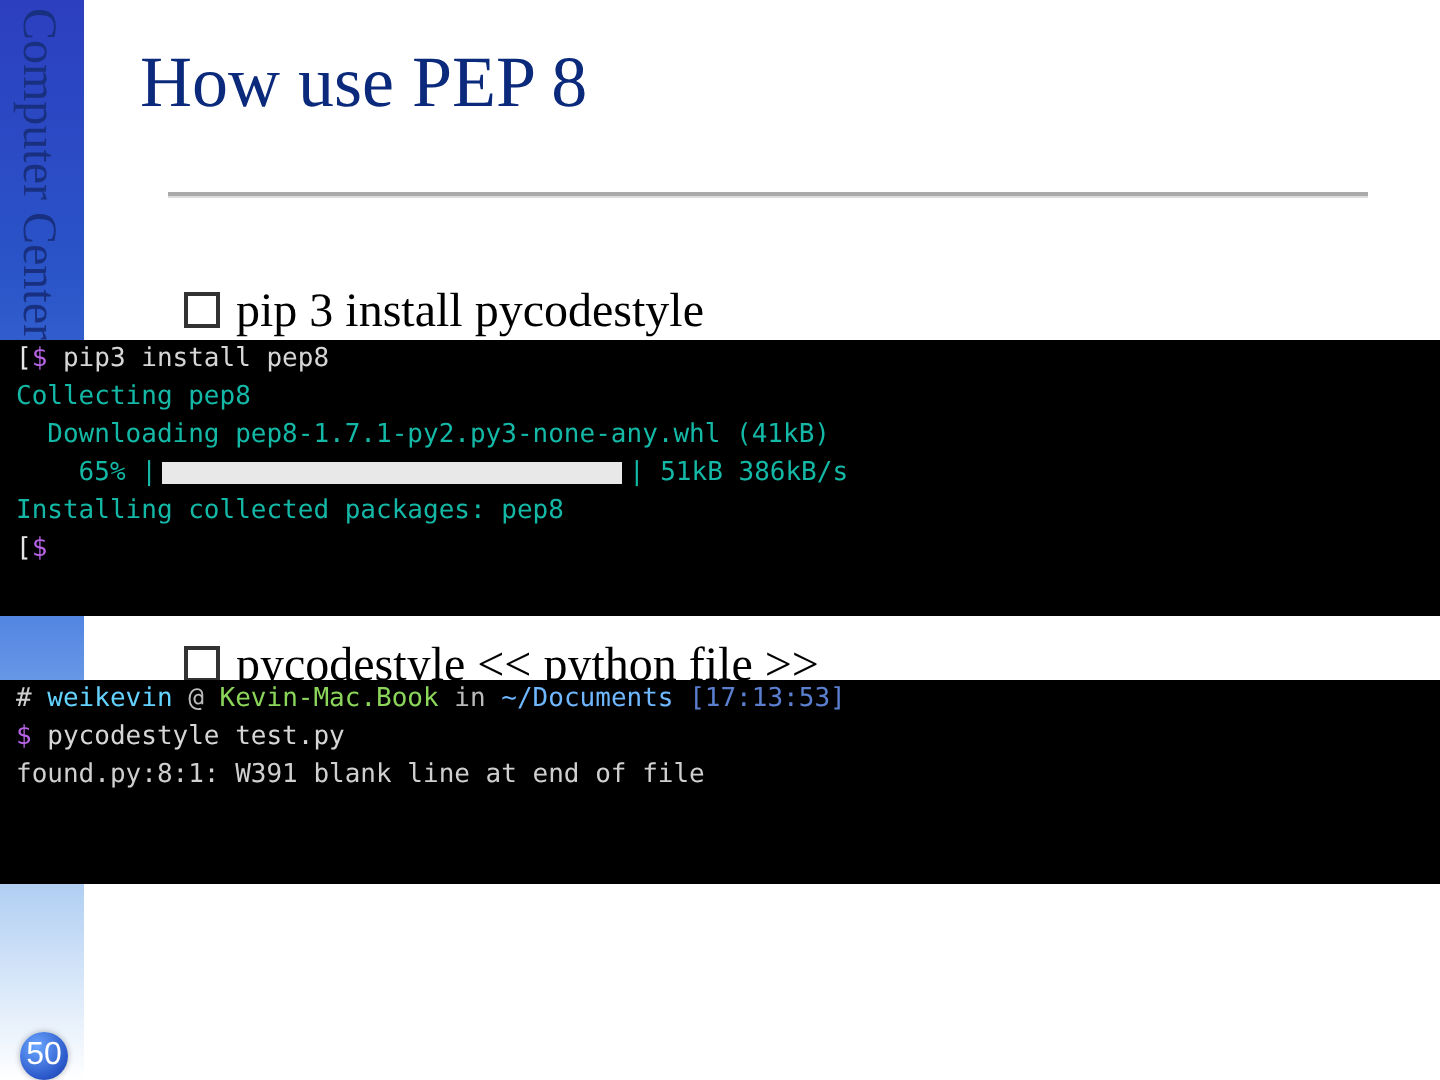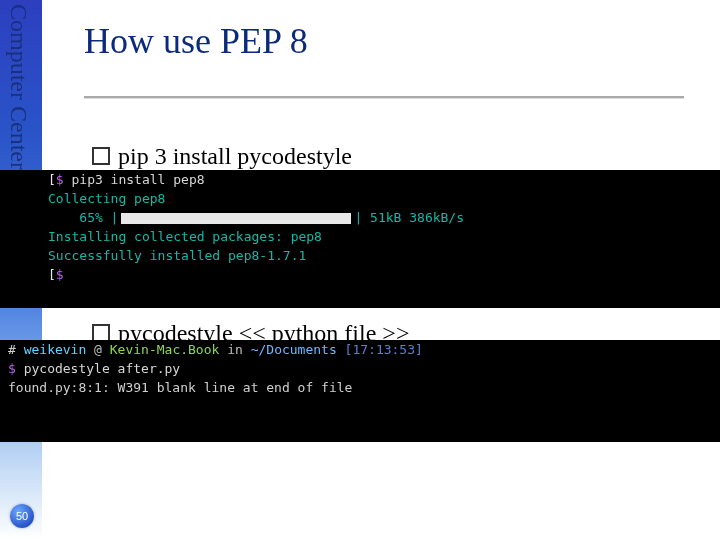--- a/index.html
+++ b/index.html
@@ -31,21 +31,21 @@
     color: #18307f;
     font-size: 24px;
     transform-origin: left top;
     transform: rotate(90deg);
     left: 32px;
     top: 4px;
     white-space: nowrap;
   }
   .slide-title {
     position: absolute;
-    left: 84px;
+    left: 70px;
     top: 20px;
     font-size: 36px;
     color: #0b2a7b;
   }
   .hr {
     position: absolute;
     left: 84px;
     top: 96px;
     width: 600px;
     height: 0;
@@ -70,21 +70,21 @@
   .term1 {
     position: absolute;
     background: #000;
     left: 0;
     width: 720px;
     font-family: Menlo, Consolas, "DejaVu Sans Mono", monospace;
     color: #eaeaea;
     font-size: 13px;
     box-sizing: border-box;
   }
-  .t1 { top: 170px; height: 138px; padding-left: 40px; }
+  .t1 { top: 170px; height: 138px; }
   .t2 { top: 340px; height: 102px; }
   .term-line {
     padding: 2px 8px;
     white-space: pre;
   }
   .prompt1 { color: #e6e6e6; }
   .dollar { color: #b863e6; }
   .pkg { color: #14b8a6; }
   .progress-bar {
     display: inline-block;
@@ -98,27 +98,27 @@
   .at { color: #bbb; }
   .host { color: #8bd65a; }
   .inw { color: #bbb; }
   .path { color: #6fb7ff; }
   .time { color: #5b7fd0; }
   .cmd { color: #d6d6d6; }
   .out { color: #cfcfcf; }
   .page-badge {
     position: absolute;
     left: 10px;
-    bottom: 12px;
+    bottom: 0;
     width: 24px;
     height: 24px;
     border-radius: 50%;
     background: radial-gradient(circle at 35% 30%, #6aa6ff 0%, #2a57c8 70%, #173a9a 100%);
     color: #fff;
-    font-size: 11px;
+    font-size: 16px;
     font-family: Arial, sans-serif;
     line-height: 24px;
     text-align: center;
     box-shadow: 0 0 3px rgba(0,0,0,.3);
   }
 </style>
 </head>
 <body>
 
 <div class="slide">
@@ -129,30 +129,30 @@
   <div class="slide-title">How use PEP 8</div>
   <div class="hr"></div>
 
   <div class="bullet-row" style="top:143px;">
     <span class="sq"></span><span>pip 3 install pycodestyle</span>
   </div>
 
   <div class="term1 t1">
     <div class="term-line"><span class="prompt1">[</span><span class="dollar">$</span><span class="cmd"> pip3 install pep8</span></div>
     <div class="term-line pkg">Collecting pep8</div>
+    <div class="term-line pkg">  Downloading pep8-1.7.1-py2.py3-none-any.whl (41kB)</div>
     <div class="term-line pkg"><span>    65% |</span><span class="progress-bar"></span><span>| 51kB 386kB/s</span></div>
     <div class="term-line pkg">Installing collected packages: pep8</div>
-    <div class="term-line pkg">Successfully installed pep8-1.7.1</div>
     <div class="term-line"><span class="prompt1">[</span><span class="dollar">$</span></div>
   </div>
 
   <div class="bullet-row" style="top:320px;">
     <span class="sq"></span><span>pycodestyle &lt;&lt; python file &gt;&gt;</span>
   </div>
 
   <div class="term1 t2">
     <div class="term-line"><span class="out"># </span><span class="user">weikevin</span><span class="at"> @ </span><span class="host">Kevin-Mac.Book</span><span class="inw"> in </span><span class="path">~/Documents</span><span class="time"> [17:13:53]</span></div>
-    <div class="term-line"><span class="dollar">$</span><span class="cmd"> pycodestyle after.py</span></div>
+    <div class="term-line"><span class="dollar">$</span><span class="cmd"> pycodestyle test.py</span></div>
     <div class="term-line out">found.py:8:1: W391 blank line at end of file</div>
   </div>
 
   <div class="page-badge">50</div>
 </div>
 
 </body></html>

